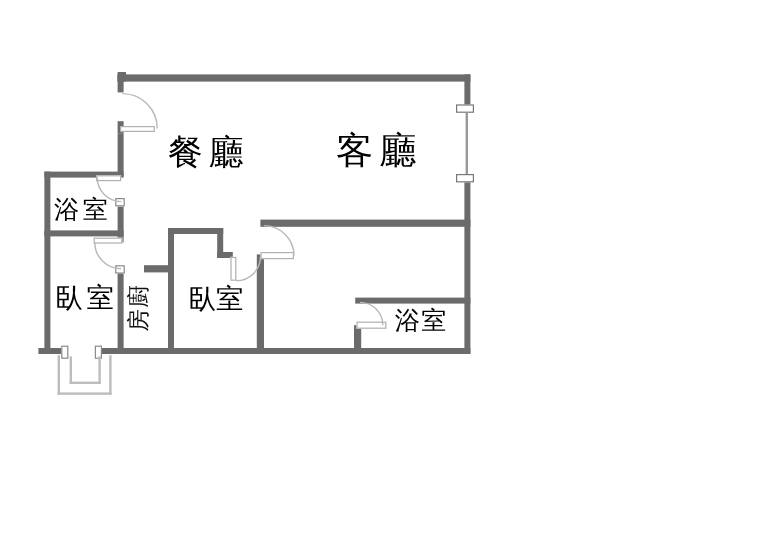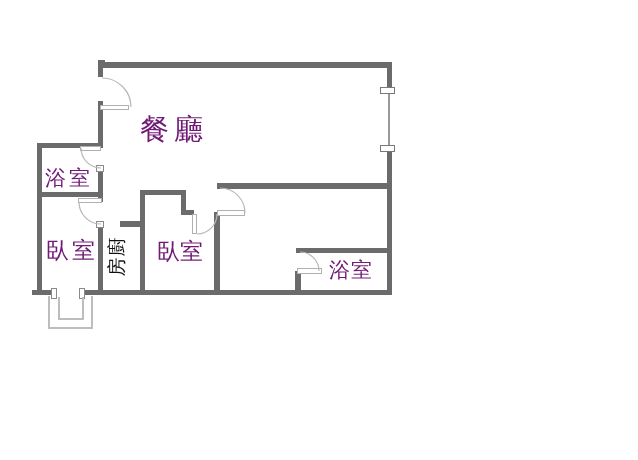--- a/index.html
+++ b/index.html
@@ -39,24 +39,24 @@
   }
   .porch {
     position: absolute;
     border: 2px solid #bdbdbd;
     border-top: none;
     box-sizing: border-box;
     background: transparent;
   }
   .label {
     position: absolute;
-    color: #701a75;
+    color: #000000;
     line-height: 1.08;
     white-space: nowrap;
-    font-family: Liberation Sans, sans-serif;
+    font-family: Liberation Mono, monospace;
   }
   .kitchen-label {
     position: absolute;
     display: flex;
     flex-direction: column;
     align-items: center;
   }
   .kchar {
     display: block;
     width: 20px;
@@ -137,20 +137,21 @@
     <path d="M102,78 A29,29 0 0 1 131,107"></path>
     <path d="M81,148 A20,20 0 0 0 101,168"></path>
     <path d="M79,202 A22,22 0 0 0 101,224"></path>
     <path d="M197,234 A20,20 0 0 0 217,214"></path>
     <path d="M220,188 A25,25 0 0 1 245,213"></path>
     <path d="M300,252 A19,19 0 0 1 319,271"></path>
   </svg>
 
   <div class="label" style="left:140px;top:114px;font-size:29px;letter-spacing:5px">餐廳</div>
 
+  <div class="label" style="left:280px;top:112px;font-size:31px;letter-spacing:5px">客廳</div>
 
 
   <div class="label" style="left:46px;top:238px;font-size:23px;letter-spacing:3px">臥室</div>
 
   <div class="label" style="left:157px;top:239px;font-size:23px;letter-spacing:0px">臥室</div>
 
   <div class="label" style="left:45px;top:167px;font-size:21px;letter-spacing:3px">浴室</div>
 
   <div class="label" style="left:329px;top:259px;font-size:21px;letter-spacing:1px">浴室</div>
 

